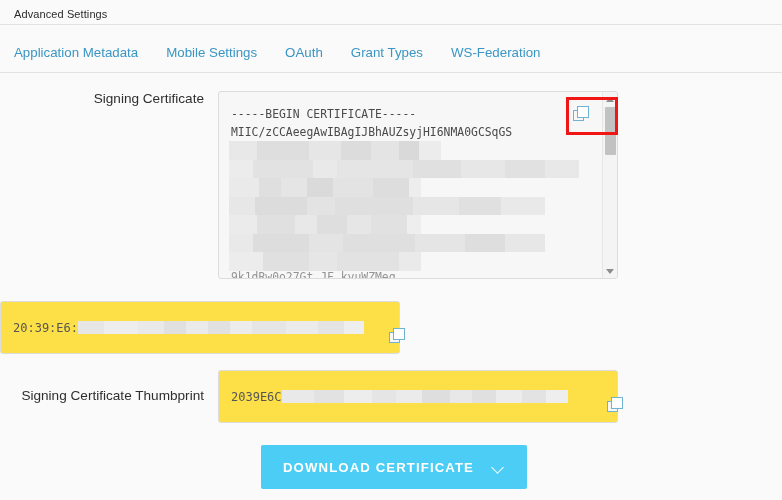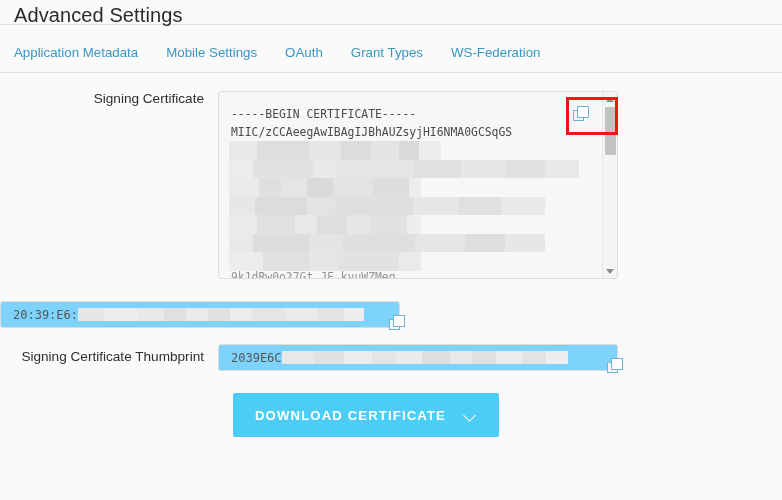--- a/index.html
+++ b/index.html
@@ -16,21 +16,21 @@
     -webkit-font-smoothing: antialiased;
   }
 
   
   .page-header {
     height: 24px;
     padding: 4px 0 0 14px;
     box-sizing: border-box;
   }
   .page-title {
-    font-size: 20px;
+    font-size: 11px;
     color: #2b2b2b;
     letter-spacing: .1px;
   }
   .rule {
     height: 1px;
     background: #e2e2e2;
     width: 100%;
   }
 
   
@@ -204,22 +204,22 @@
   .annot-rect {
     position: absolute;
     border: 3px solid #f01616;
     box-sizing: border-box;
     pointer-events: none;
   }
 
   
   .input-box {
     width: 400px;
-    height: 27px;
-    background: #7dd3fc;
+    height: 53px;
+    background: #fde047;
     border: 1px solid #dcdcdc;
     border-radius: 3px;
     box-sizing: border-box;
     display: flex;
     align-items: center;
     padding: 0 10px 0 12px;
     position: relative;
   }
   .input-val {
     font-family: "DejaVu Sans Mono", "Liberation Mono", monospace;
@@ -235,20 +235,21 @@
     margin-left: 0px;
     margin-right: 10px;
   }
   .input-copy {
     flex: 0 0 auto;
   }
 
   
   .btn-row {
     display: flex;
+    margin-left: 28px;
   }
   .btn-spacer { width: 233px; }
   .download-btn {
     background: #4ccdf5;
     color: #ffffff;
     border: none;
     height: 44px;
     padding: 0 22px;
     display: inline-flex;
     align-items: center;

